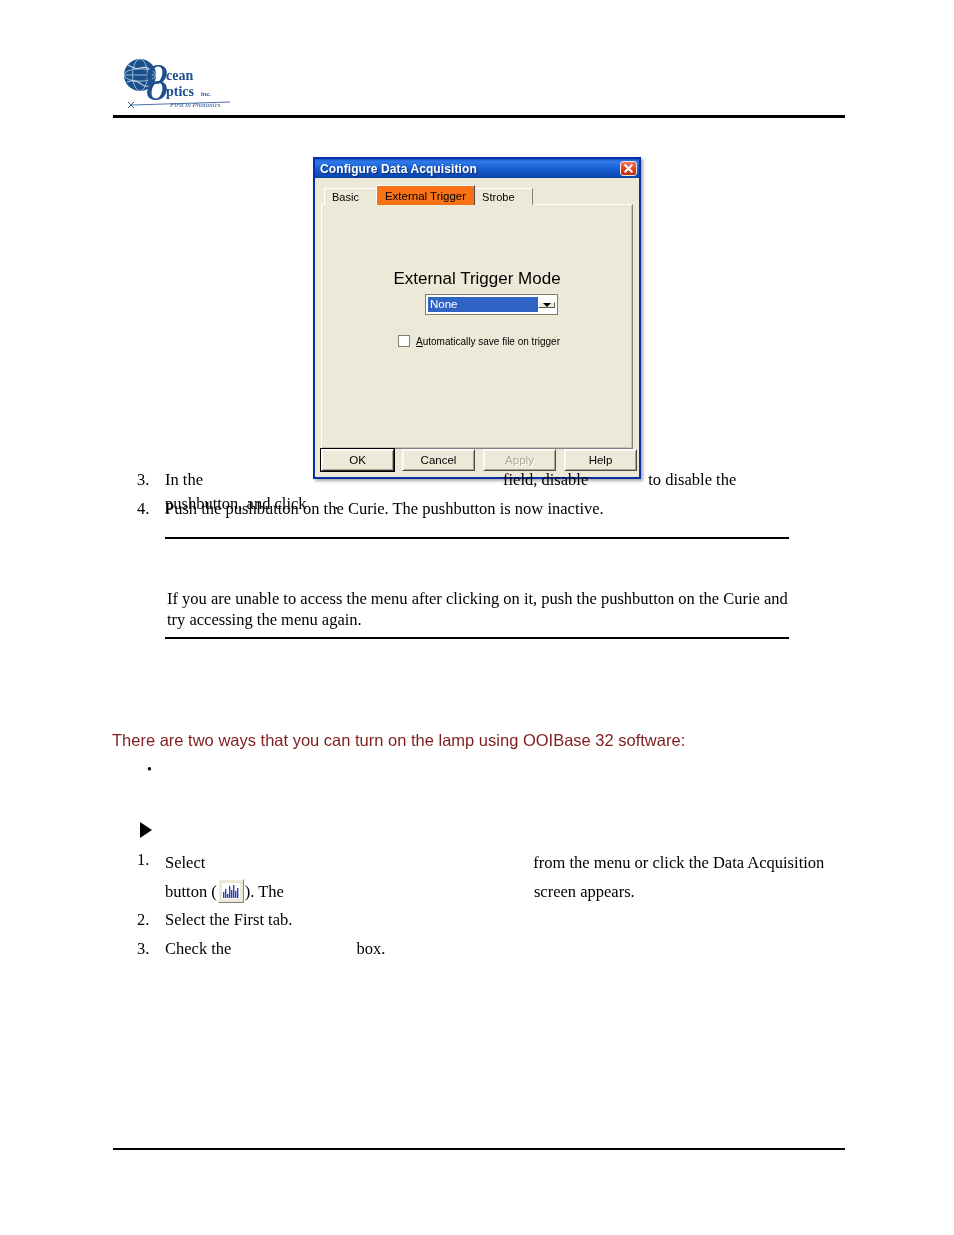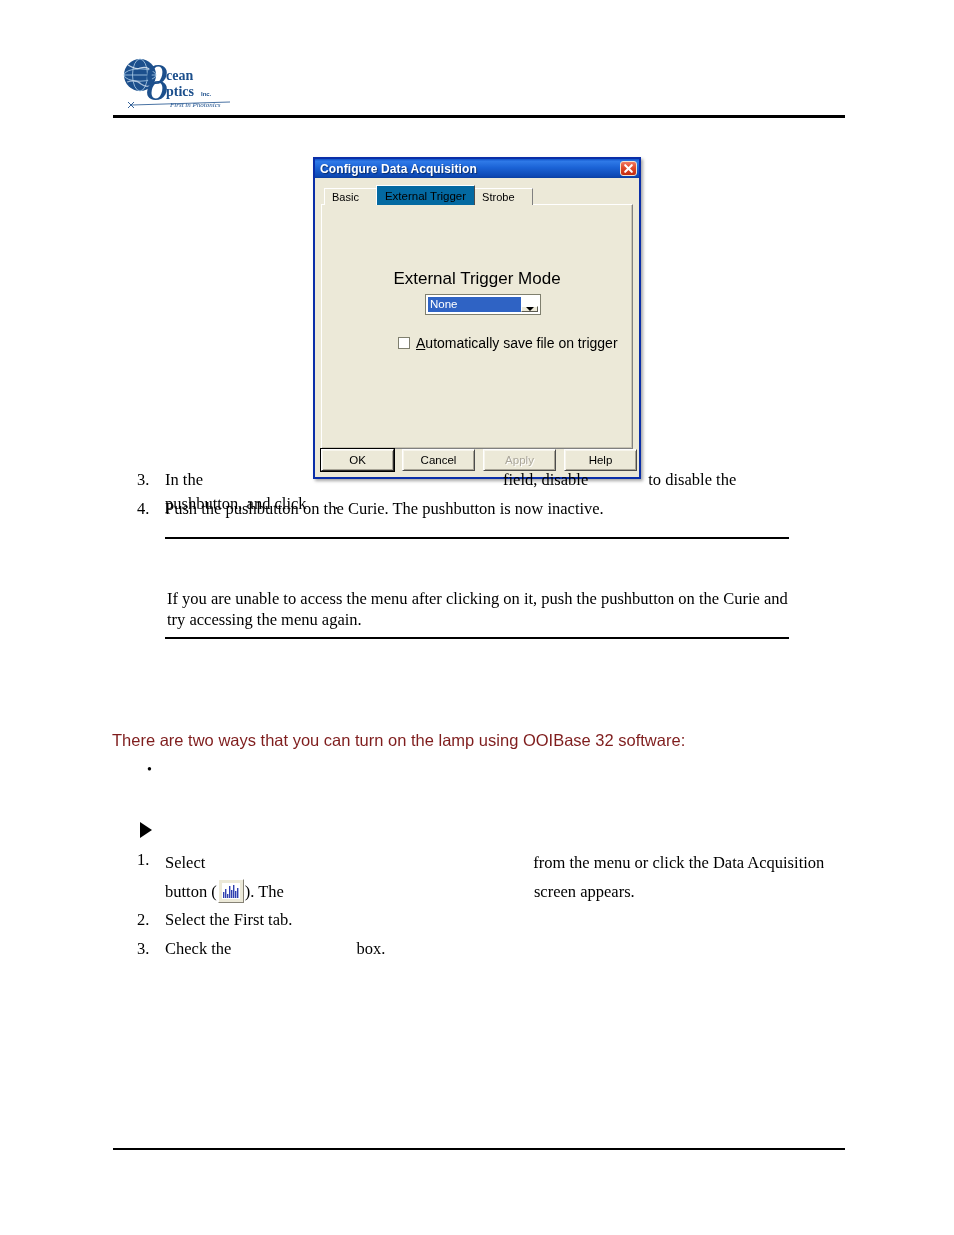--- a/index.html
+++ b/index.html
@@ -123,21 +123,21 @@
     white-space: nowrap;
   }
   .tab-item.active {
     height: 20px;
     line-height: 15px;
     padding: 3px 8px 2px 8px;
     font-size: 11.5px;
     border-top-color: #ffffff;
     border-left-color: #ffffff;
     border-right: 1px solid #4c4c4c;
-    background: #0369a1;
+    background: #f97316;
     position: relative;
     z-index: 3;
   }
 
   #tabpanel {
     position: relative;
     margin-top: -1px;
     height: 245px;
     background: #ece9d8;
     border: 1px solid #ffffff;
@@ -154,27 +154,27 @@
     top: 64px;
     text-align: center;
     font-size: 17px;
     color: #000000;
   }
 
   #trigger-mode-combobox {
     position: absolute;
     left: 103px;
     top: 89px;
-    width: 116px;
+    width: 133px;
     height: 21px;
     background: #ffffff;
     border: 1px solid #7f7f6e;
     box-sizing: border-box;
     display: flex;
-    align-items: flex-end;
+    align-items: center;
     padding: 2px;
     cursor: default;
   }
   #trigger-mode-value {
     flex: 1 1 auto;
     background: #2f63c4;
     color: #ffffff;
     font-size: 11.5px;
     line-height: 15px;
     padding-left: 2px;
@@ -208,21 +208,21 @@
     cursor: default;
   }
   #autosave-checkbox {
     width: 12px;
     height: 12px;
     background: #ffffff;
     border: 1px solid #7f7f6e;
     box-sizing: border-box;
   }
   #autosave-label {
-    font-size: 14px;
+    font-size: 10px;
     color: #000000;
     white-space: nowrap;
   }
   #autosave-label .accesskey { text-decoration: underline; }
 
   #dialog-buttonbar {
     position: absolute;
     left: 6px;
     right: 2px;
     bottom: 6px;

